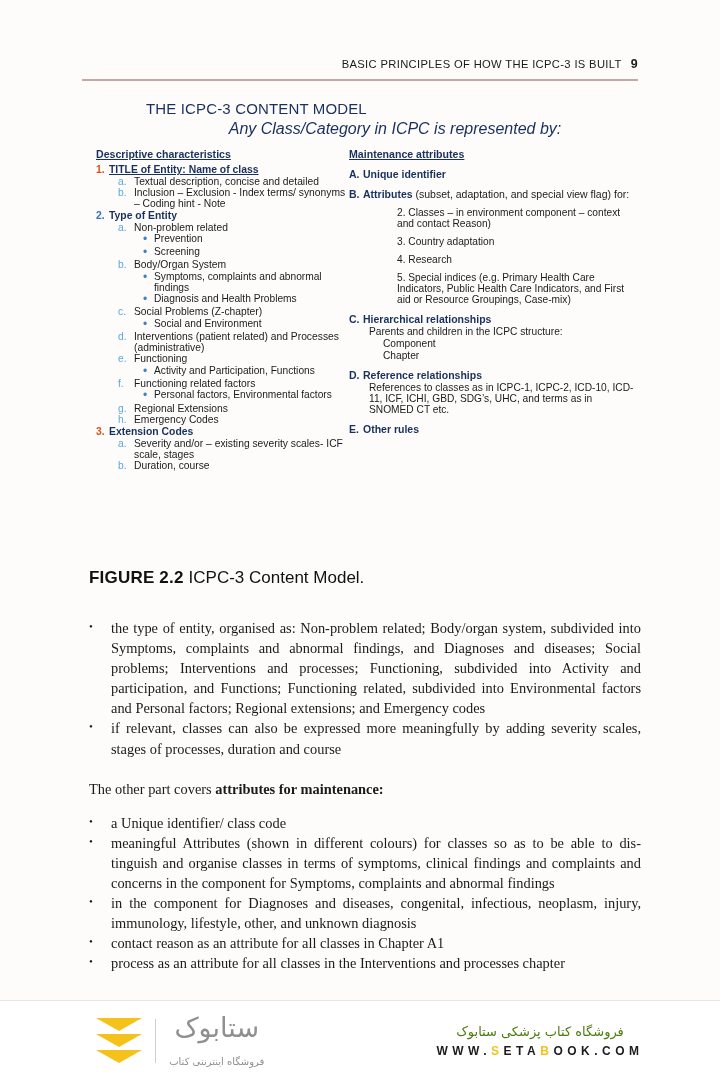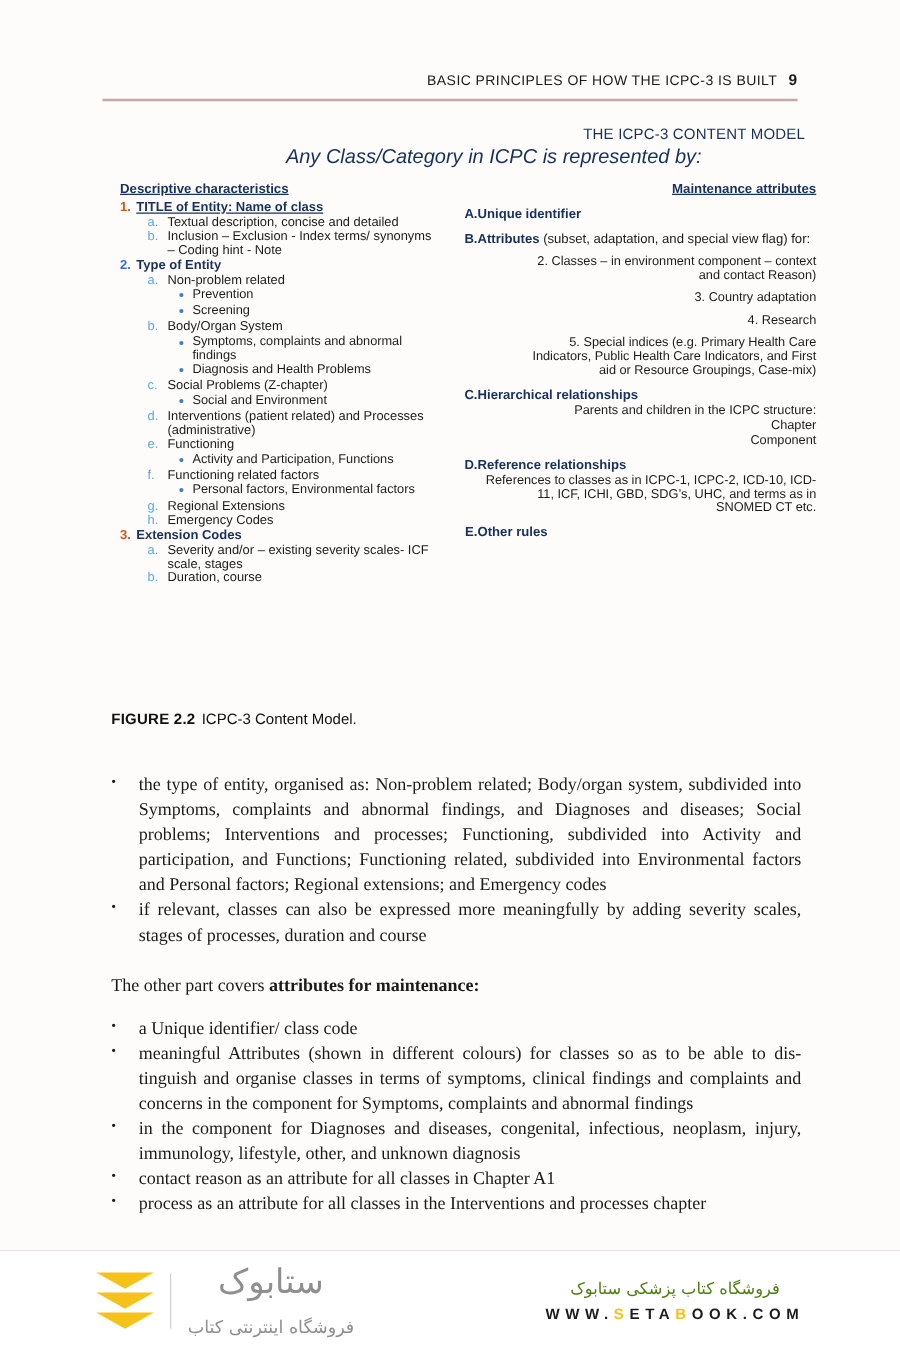--- a/index.html
+++ b/index.html
@@ -50,42 +50,42 @@
   
   .figure {
     position: absolute;
     top: 100px;
     left: 96px;
     width: 548px;
     font-family: "Liberation Sans", "DejaVu Sans", sans-serif;
     color: #1b1b1b;
   }
   .fig-title {
-    text-align: right;
-    font-size: 12px;
+    text-align: left;
+    font-size: 15px;
     color: #18305e;
     letter-spacing: 0.15px;
     margin-left: 50px;
   }
   .fig-subtitle {
     text-align: center;
     font-size: 16px;
     font-style: italic;
     color: #18305e;
     margin-top: 3px;
     margin-left: 50px;
   }
 
   .fig-cols {
     display: flex;
     margin-top: 10px;
     align-items: flex-start;
   }
   .col-left  { width: 253px; flex: 0 0 253px; }
-  .col-right { width: 285px; flex: 0 0 285px; margin-left: 19px; text-align: right; }
+  .col-right { width: 285px; flex: 0 0 285px; margin-left: 0; }
 
   .col-head {
     font-size: 10.6px;
     font-weight: bold;
     color: #18305e;
     text-decoration: underline;
     margin-bottom: 4px;
   }
 
   
@@ -153,21 +153,21 @@
     margin-top: 1px;
   }
   .rplain.ind2 { padding-left: 34px; }
 
   
   .fig-caption {
     position: absolute;
     top: 568px;
     left: 89px;
     font-family: "Liberation Sans", "DejaVu Sans", sans-serif;
-    font-size: 12px;
+    font-size: 17px;
     color: #111;
   }
   .fig-caption b { font-weight: bold; letter-spacing: 0.2px; }
   .fig-caption span { margin-left: 5px; }
 
   
   .body {
     position: absolute;
     top: 618px;
     left: 89px;
@@ -235,21 +235,21 @@
   .logo-main {
     font-family: "DejaVu Sans", sans-serif;
     font-size: 27px;
     color: #8f8f8f;
     line-height: 1;
     direction: rtl;
     letter-spacing: 1px;
   }
   .logo-sub {
     font-family: "DejaVu Sans", sans-serif;
-    font-size: 14px;
+    font-size: 10px;
     color: #8f8f8f;
     direction: rtl;
     margin-top: 15px;
   }
   .logo-divider {
     width: 1.5px;
     height: 44px;
     background: #cfcfcf;
     margin: 0 4px;
   }
@@ -415,22 +415,22 @@
         <div class="rsub">2. Classes – in environment component – context and contact Reason)</div>
         <div class="rsub">3. Country adaptation</div>
         <div class="rsub">4. Research</div>
         <div class="rsub">5. Special indices (e.g. Primary Health Care Indicators, Public Health Care Indicators, and First aid or Resource Groupings, Case-mix)</div>
 
         <div class="rrow">
           <span class="mk">C.</span>
           <span class="tx"><b>Hierarchical relationships</b></span>
         </div>
         <div class="rplain">Parents and children in the ICPC structure:</div>
+        <div class="rplain ind2">Component</div>
         <div class="rplain ind2">Chapter</div>
-        <div class="rplain ind2">Component</div>
 
         <div class="rrow">
           <span class="mk">D.</span>
           <span class="tx"><b>Reference relationships</b></span>
         </div>
         <div class="rplain">References to classes as in ICPC-1, ICPC-2, ICD-10, ICD-11, ICF, ICHI, GBD, SDG’s, UHC, and terms as in SNOMED CT etc.</div>
 
         <div class="rrow">
           <span class="mk">E.</span>
           <span class="tx"><b>Other rules</b></span>

